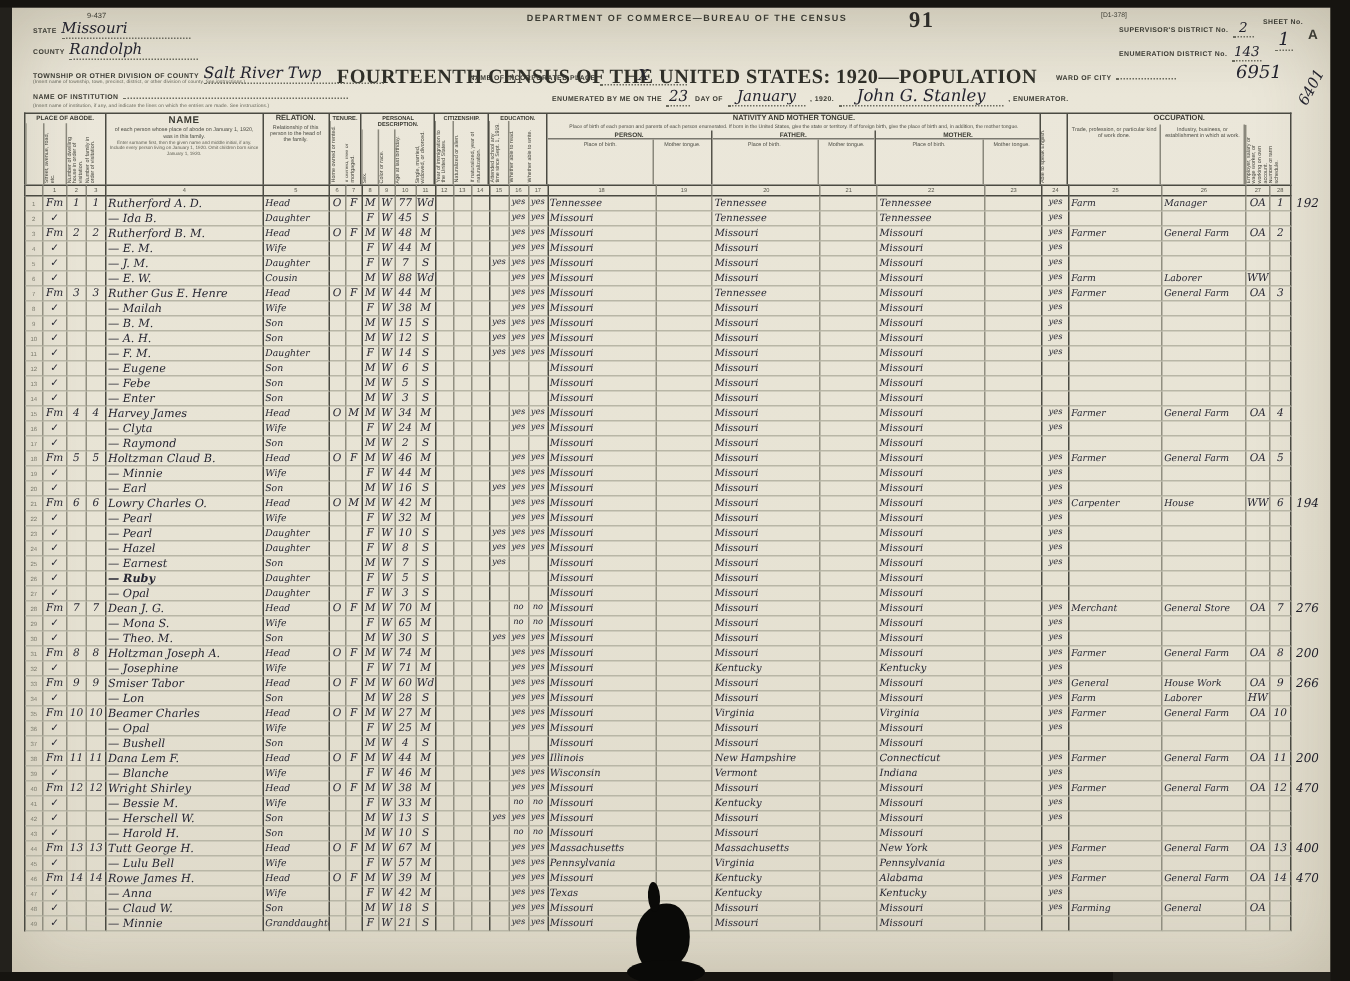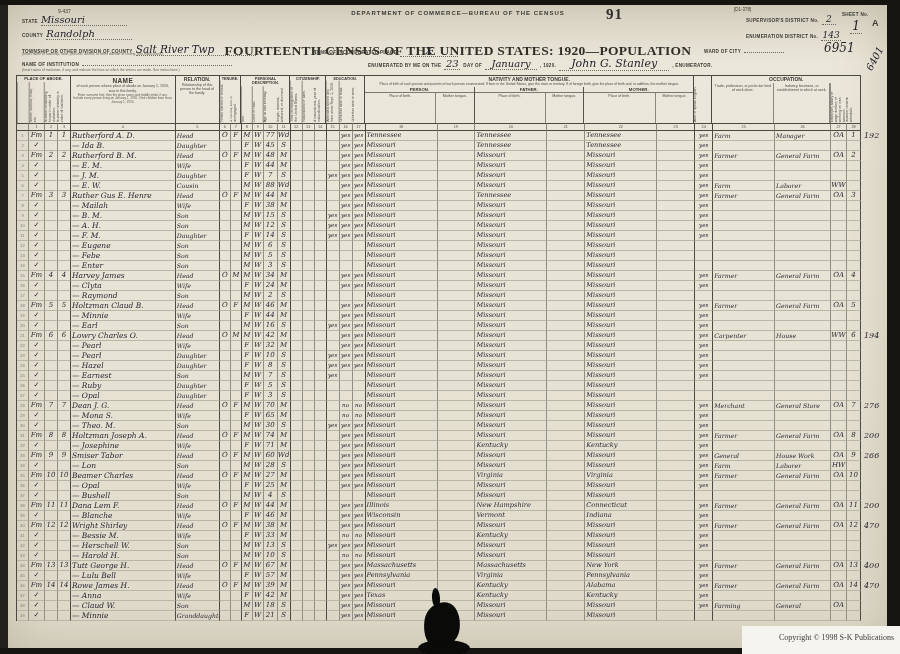--- a/index.html
+++ b/index.html
@@ -1050,21 +1050,21 @@
             <div class="cell k-ind" style="width: 56px;"></div>
             <div class="cell k-cls ctr" style="width: 16px;"></div>
             <div class="cell k-frm hb ctr" style="width: 14px;"></div>
             <div class="cell k-mrg" style="width: 18px;"></div>
           </div>
           <div class="trow">
             <div class="cell k-line ctr" style="width: 12px;">26</div>
             <div class="cell k-st ctr" style="width: 16px;">✓</div>
             <div class="cell k-dw ctr" style="width: 13px;"></div>
             <div class="cell k-fa hb ctr" style="width: 13px;"></div>
-            <div class="cell k-name hb" style="width: 105px;">— Ruby</div>
+            <div class="cell k-name hb" style="width: 105px; font-weight: bold;">— Ruby</div>
             <div class="cell k-rel hb" style="width: 44px;">Daughter</div>
             <div class="cell k-own ctr" style="width: 11px;"></div>
             <div class="cell k-mor hb ctr" style="width: 11px;"></div>
             <div class="cell k-sex ctr" style="width: 11px;">F</div>
             <div class="cell k-col ctr" style="width: 11px;">W</div>
             <div class="cell k-age ctr" style="width: 14px;">5</div>
             <div class="cell k-mar hb ctr" style="width: 13px;">S</div>
             <div class="cell k-im ctr" style="width: 12px;"></div>
             <div class="cell k-na ctr" style="width: 12px;"></div>
             <div class="cell k-ny hb ctr" style="width: 12px;"></div>
@@ -1825,16 +1825,13 @@
   </div>
 
   <div class="edge" style="left:0;top:0;width:900px;height:5px;"></div>
   <div class="edge" style="left:887px;top:0;width:13px;height:654px;"></div>
   <div class="edge" style="left:0;top:648px;width:742px;height:6px;"></div>
 
   <div id="blob1" style="left:424px;top:602px;width:36px;height:46px;border-radius:55% 45% 60% 40%/45% 55% 45% 55%;transform:rotate(8deg);"></div>
   <div id="blob2" style="left:432px;top:588px;width:8px;height:20px;border-radius:50%;transform:rotate(-4deg);"></div>
   <div id="blob3" style="left:418px;top:640px;width:52px;height:16px;border-radius:50%;"></div>
 
-  <div id="copychip">
-    <span>Copyright © 1998 S-K Publications</span>
-  </div>
 </div>
 
 </body></html>

